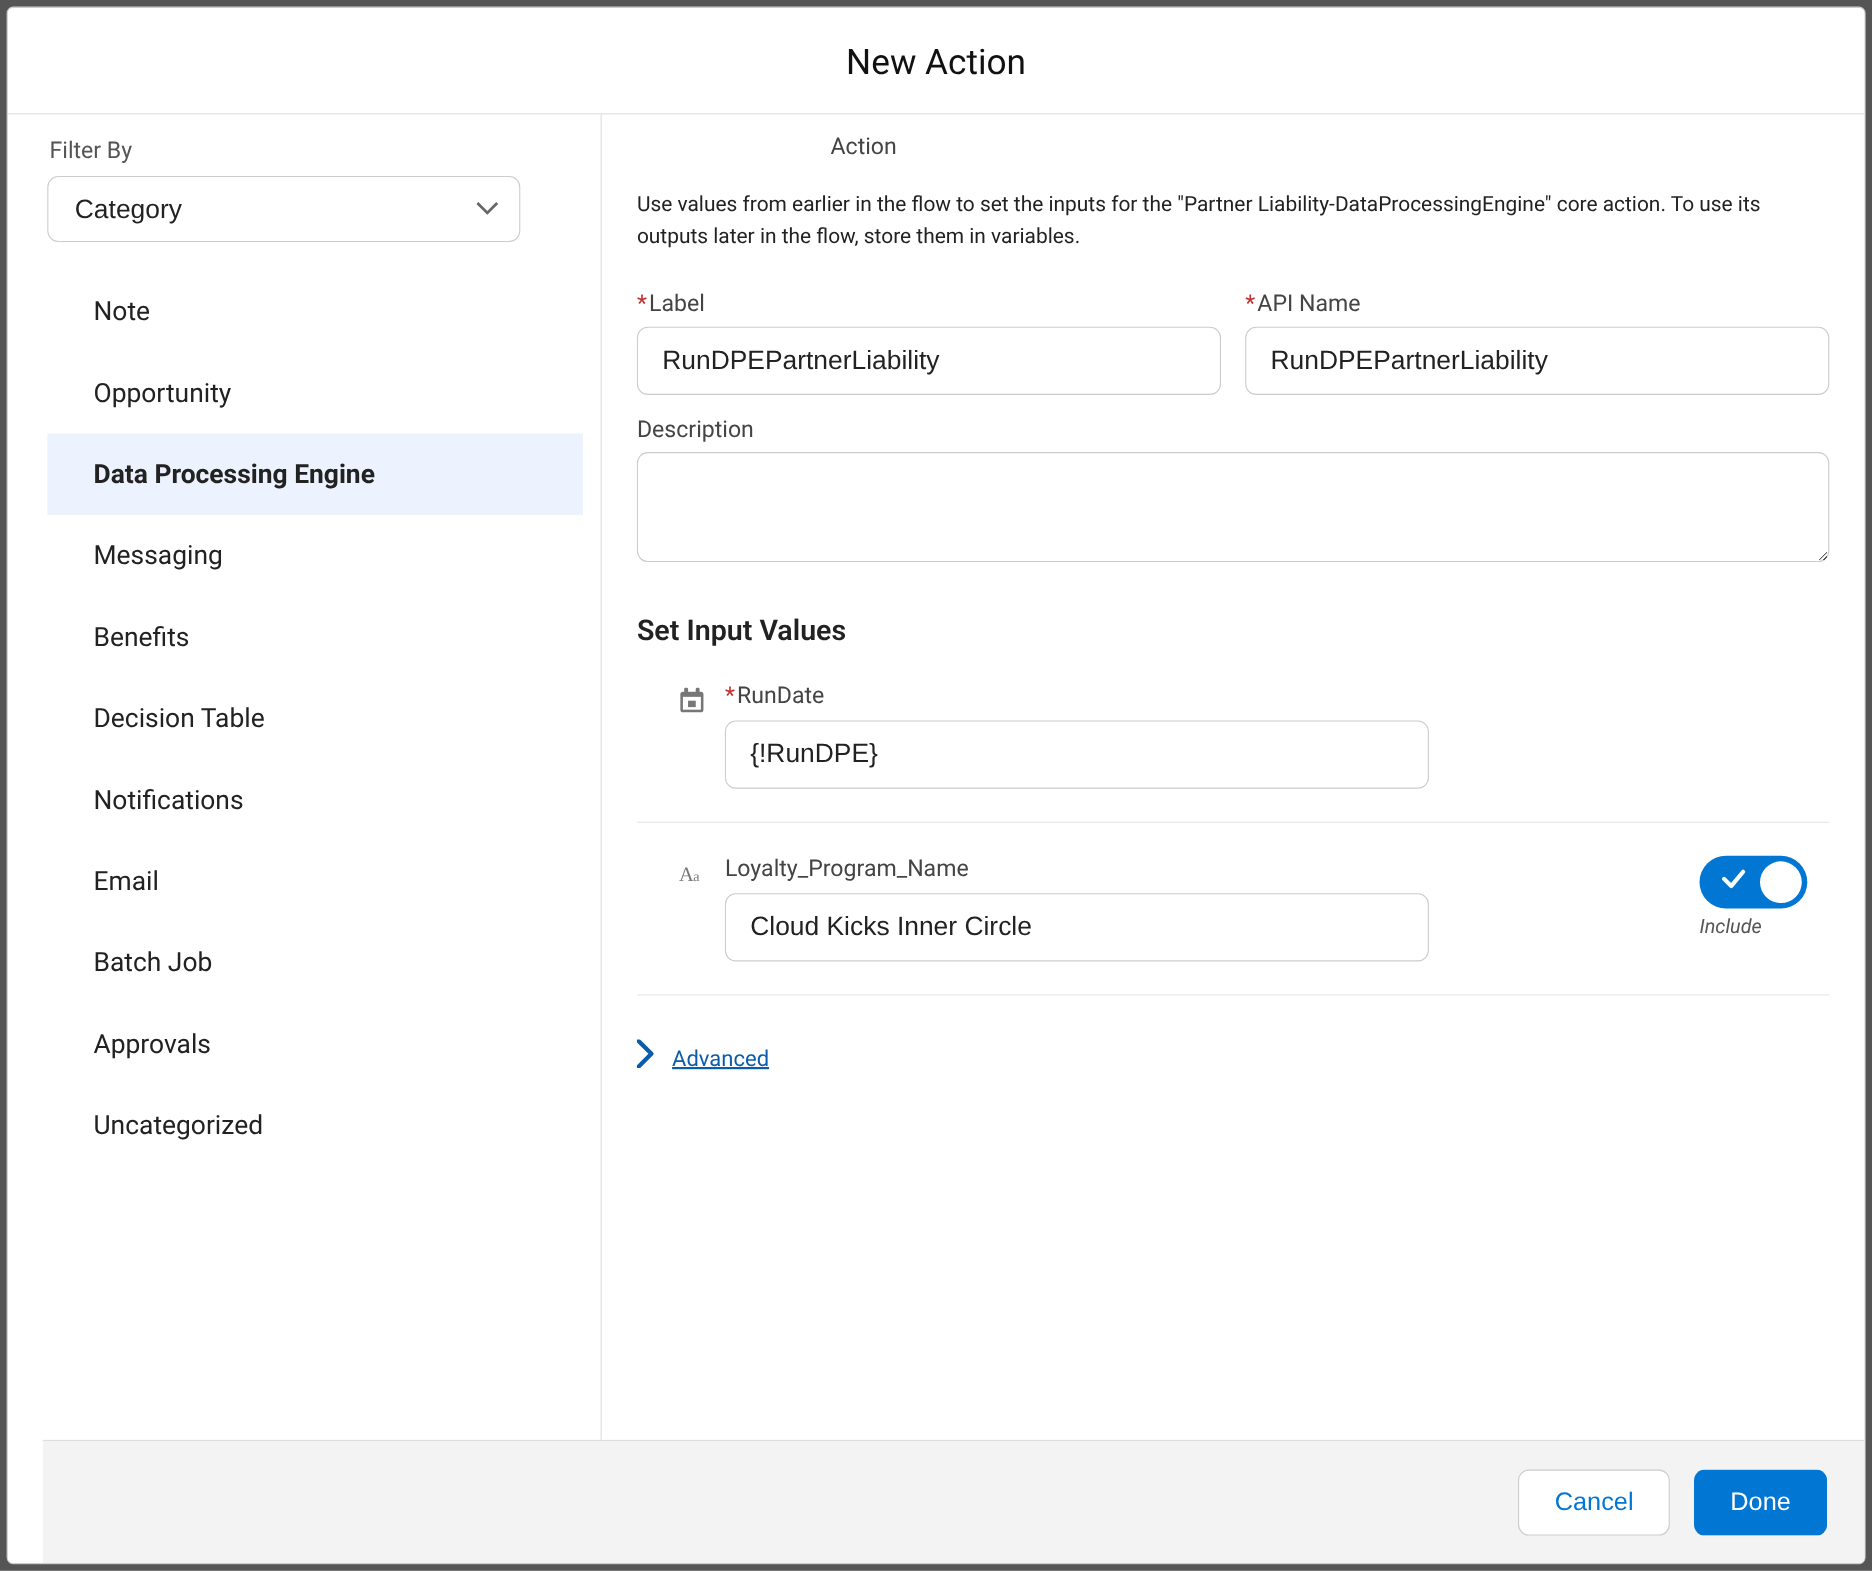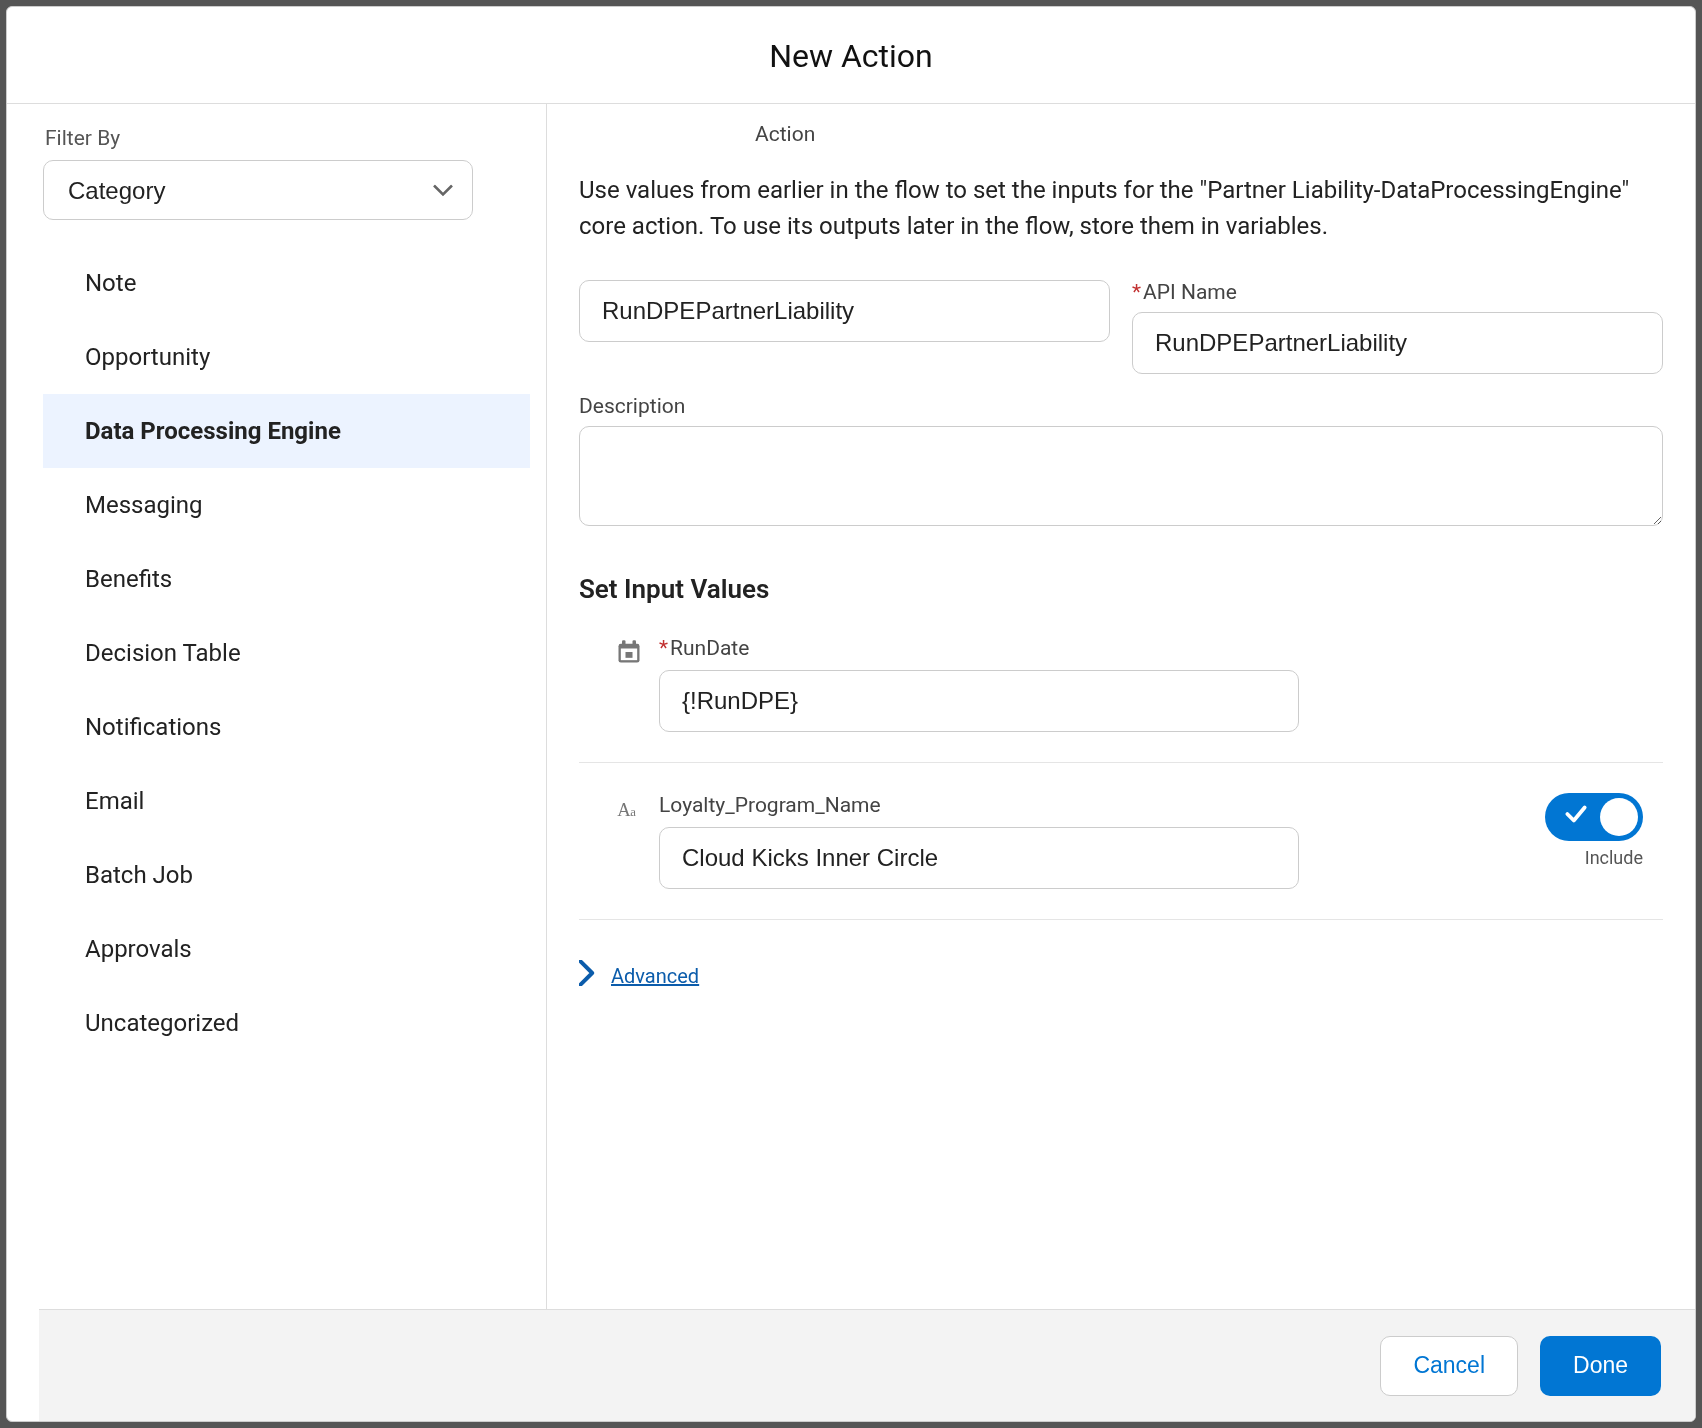--- a/index.html
+++ b/index.html
@@ -126,21 +126,21 @@
     width: 100%;
     height: 62px;
     border: 1px solid #ccc;
     border-radius: 10px;
     padding: 0 22px;
     font-size: 24px;
     color: #222;
     background: #fff;
   }
   .help-text {
-    font-size: 24px;
+    font-size: 19px;
     color: #222;
     line-height: 1.5;
     margin: 10px 0 36px 0;
   }
   .two-col {
     display: flex;
     gap: 22px;
     margin-bottom: 20px;
   }
   .two-col .field-block { flex: 1; margin-bottom: 0; }
@@ -181,24 +181,25 @@
   .input-row .row-label {
     font-size: 21px;
     color: #444;
     margin-bottom: 10px;
     display: block;
   }
   .input-row .text-input { width: 640px; }
   .toggle-col {
     display: flex;
     flex-direction: column;
-    align-items: flex-end;
+    align-items: flex-start;
     gap: 6px;
     margin-left: auto;
     padding-right: 20px;
+    font-style: italic;
   }
   .toggle {
     width: 98px;
     height: 48px;
     background: #0176d3;
     border-radius: 24px;
     position: relative;
     cursor: pointer;
     display: flex;
     align-items: center;
@@ -310,20 +311,21 @@
     <section class="main">
 
       <div class="field-block action-select-wrap">
         <label class="field-label">Action</label>
       </div>
 
       <p class="help-text">Use values from earlier in the flow to set the inputs for the "Partner Liability-DataProcessingEngine" core action. To use its outputs later in the flow, store them in variables.</p>
 
       <div class="two-col">
         <div class="field-block">
+          <label class="field-label"><span class="req">*</span><span>Label</span></label>
           <input type="text" class="text-input" value="RunDPEPartnerLiability" style="">
         </div>
         <div class="field-block">
           <label class="field-label"><span class="req">*</span><span>API Name</span></label>
           <input type="text" class="text-input" value="RunDPEPartnerLiability" style="">
         </div>
       </div>
 
       <div class="field-block desc-wrap">
         <label class="field-label">Description</label>

